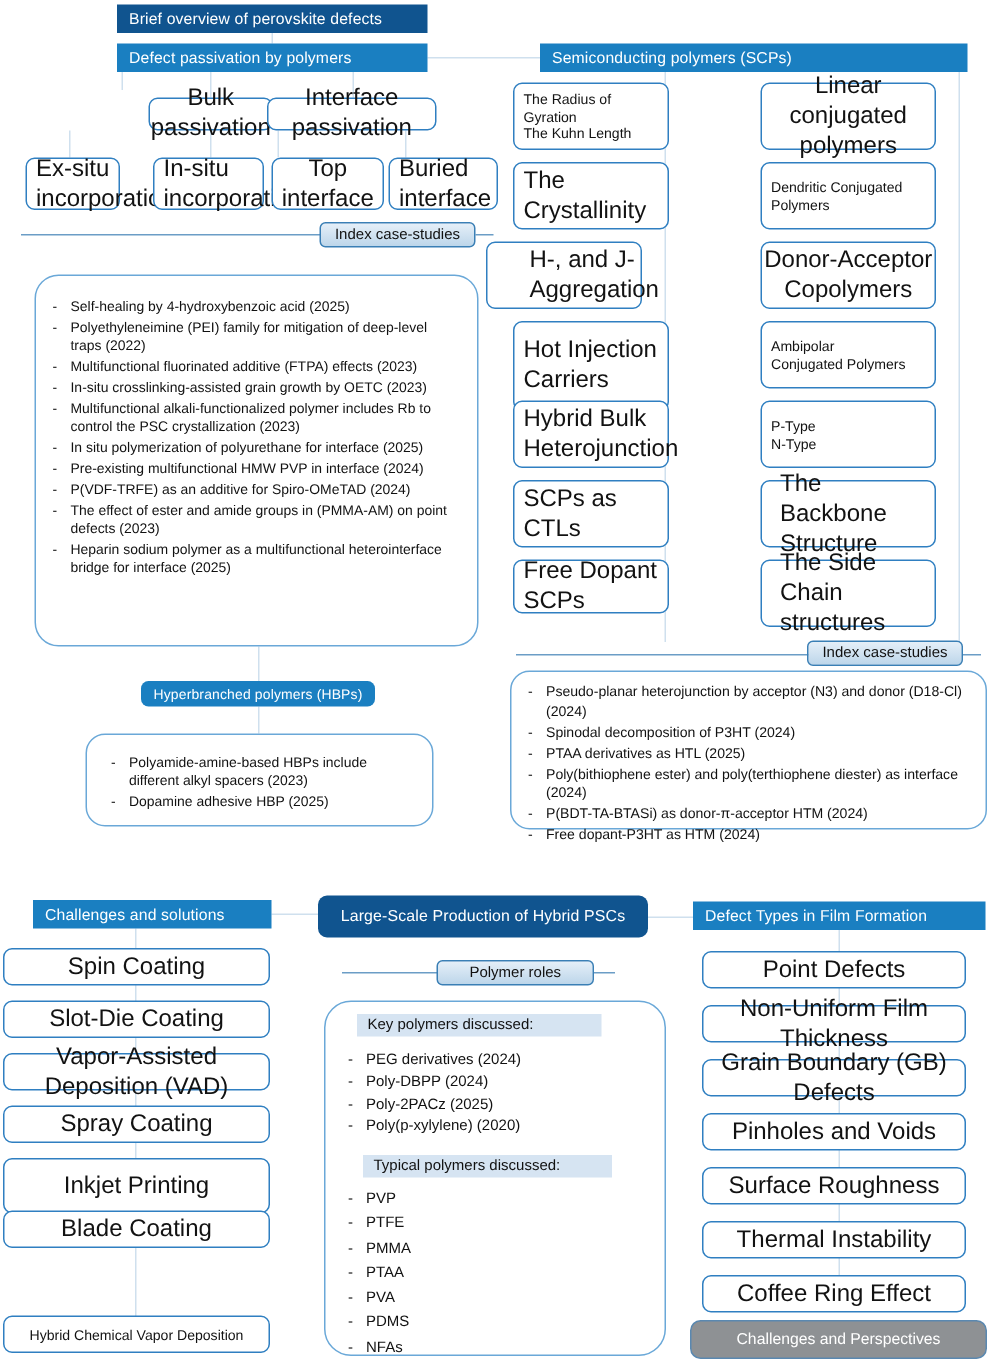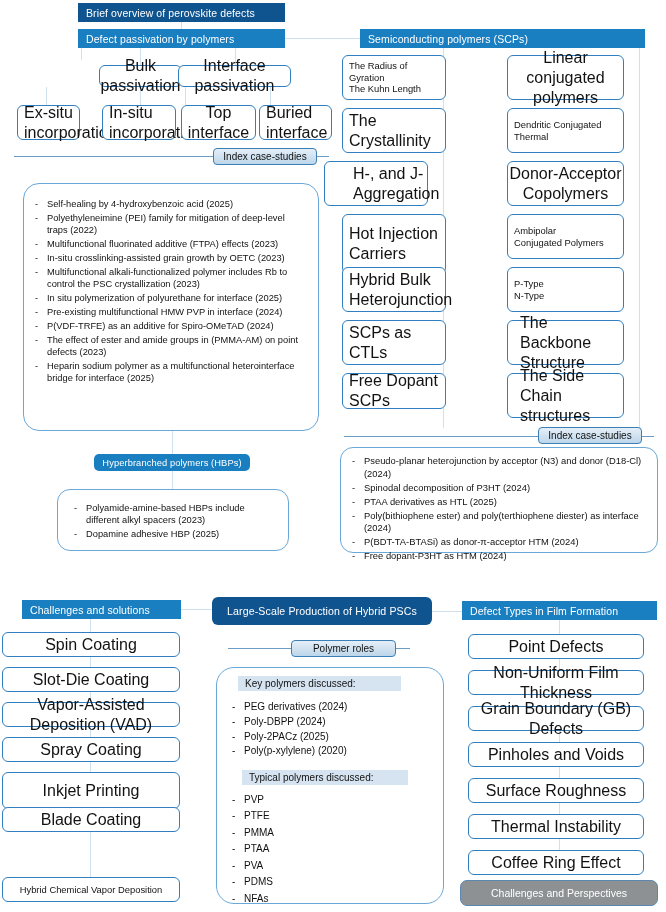--- a/index.html
+++ b/index.html
@@ -231,21 +231,21 @@
   <div class="box left" style="left:342px; top:373px; width:104px; height:36px;">
     <span style="white-space:pre-line;">Free Dopant SCPs</span>
   </div>
 
   <div class="box center" style="left:507px; top:55px; width:117px; height:45px;">
     <span style="white-space:pre-line;">Linear conjugated
 polymers</span>
   </div>
   <div class="box left sm" style="left:507px; top:108px; width:117px; height:45px;">
     <span style="white-space:pre-line;">Dendritic Conjugated
-Thermal</span>
+Polymers</span>
   </div>
   <div class="box center" style="left:507px; top:161px; width:117px; height:45px;">
     <span style="white-space:pre-line;">Donor-Acceptor
 Copolymers</span>
   </div>
   <div class="box left sm" style="left:507px; top:214px; width:117px; height:45px;">
     <span style="white-space:pre-line;">Ambipolar
 Conjugated Polymers</span>
   </div>
   <div class="box left sm" style="left:507px; top:267px; width:117px; height:45px;">

